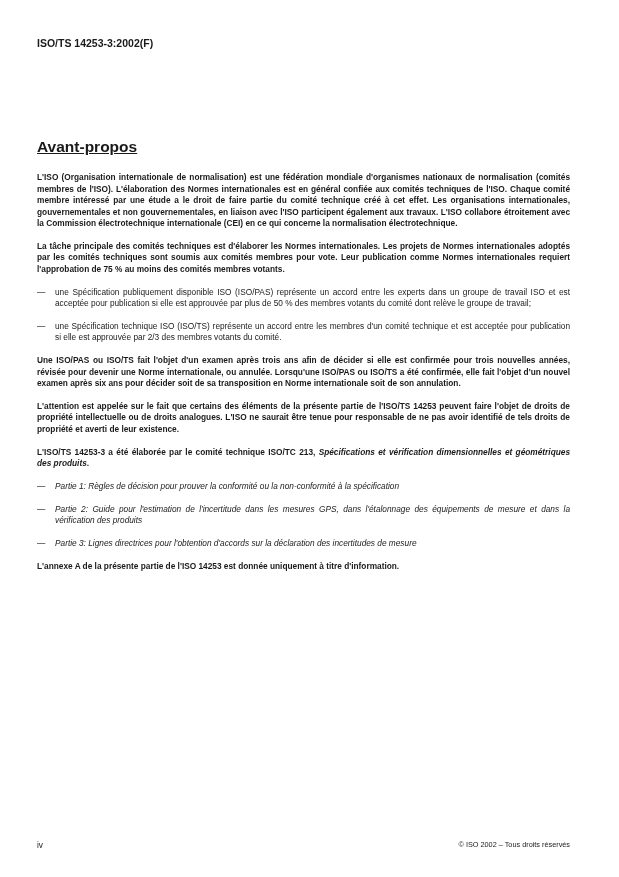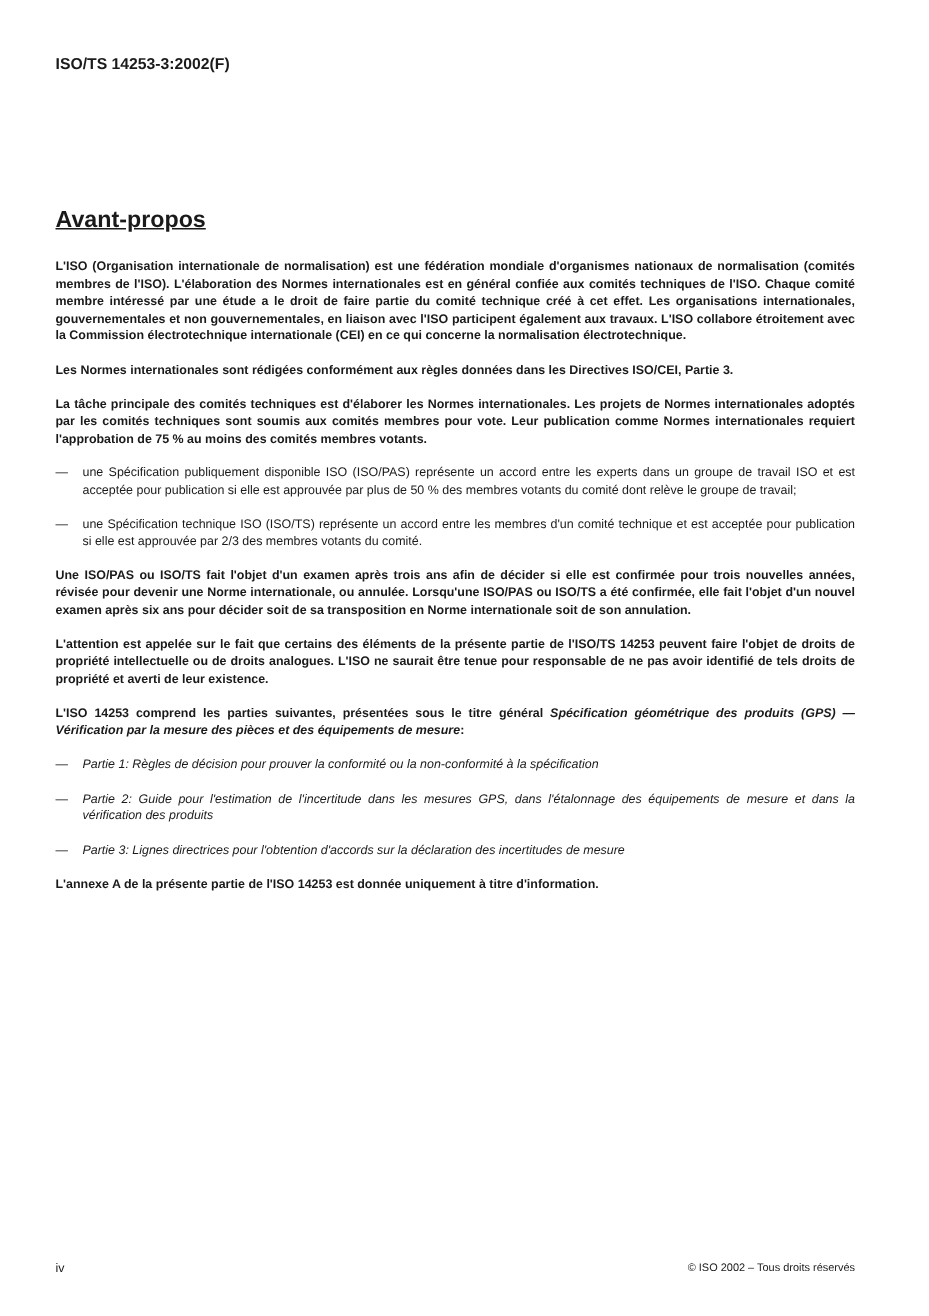--- a/index.html
+++ b/index.html
@@ -17,35 +17,34 @@
   .footer-r { position: absolute; right: 49px; top: 840px; font-size: 7.3px; margin-left: 46px; }
 </style>
 </head>
 <body>
 
 <div class="hdr">ISO/TS 14253-3:2002(F)</div>
 <div class="title">Avant-propos</div>
 
 <div class="body">
   <p>L'ISO (Organisation internationale de normalisation) est une fédération mondiale d'organismes nationaux de normalisation (comités membres de l'ISO). L'élaboration des Normes internationales est en général confiée aux comités techniques de l'ISO. Chaque comité membre intéressé par une étude a le droit de faire partie du comité technique créé à cet effet. Les organisations internationales, gouvernementales et non gouvernementales, en liaison avec l'ISO participent également aux travaux. L'ISO collabore étroitement avec la Commission électrotechnique internationale (CEI) en ce qui concerne la normalisation électrotechnique.</p>
-  <p>Les Normes internationales sont rédigées conformément aux règles données dans les Directives ISO/CEI, Partie 3.</p>
   <p>La tâche principale des comités techniques est d'élaborer les Normes internationales. Les projets de Normes internationales adoptés par les comités techniques sont soumis aux comités membres pour vote. Leur publication comme Normes internationales requiert l'approbation de 75 % au moins des comités membres votants.</p>
 
   <div class="dash">
     <span class="d">—</span>
     <span class="t">une Spécification publiquement disponible ISO (ISO/PAS) représente un accord entre les experts dans un groupe de travail ISO et est acceptée pour publication si elle est approuvée par plus de 50 % des membres votants du comité dont relève le groupe de travail;</span>
   </div>
   <div class="dash">
     <span class="d">—</span>
     <span class="t">une Spécification technique ISO (ISO/TS) représente un accord entre les membres d'un comité technique et est acceptée pour publication si elle est approuvée par 2/3 des membres votants du comité.</span>
   </div>
 
   <p>Une ISO/PAS ou ISO/TS fait l'objet d'un examen après trois ans afin de décider si elle est confirmée pour trois nouvelles années, révisée pour devenir une Norme internationale, ou annulée. Lorsqu'une ISO/PAS ou ISO/TS a été confirmée, elle fait l'objet d'un nouvel examen après six ans pour décider soit de sa transposition en Norme internationale soit de son annulation.</p>
   <p>L'attention est appelée sur le fait que certains des éléments de la présente partie de l'ISO/TS 14253 peuvent faire l'objet de droits de propriété intellectuelle ou de droits analogues. L'ISO ne saurait être tenue pour responsable de ne pas avoir identifié de tels droits de propriété et averti de leur existence.</p>
-  <p><span>L'ISO 14253 comprend les parties suivantes, présentées sous le titre général </span><span class="it">Spécification géométrique des produits (GPS) — Vérification par la mesure des pièces et des équipements de mesure</span><span>:</span></p>
+  <p><span>L'ISO/TS 14253-3 a été élaborée par le comité technique ISO/TC 213, </span><span class="it">Spécifications et vérification dimensionnelles et géométriques des produits</span><span>.</span></p>
 
   <div class="dash">
     <span class="d">—</span>
     <span class="t it">Partie 1: Règles de décision pour prouver la conformité ou la non-conformité à la spécification</span>
   </div>
   <div class="dash">
     <span class="d">—</span>
     <span class="t it">Partie 2: Guide pour l'estimation de l'incertitude dans les mesures GPS, dans l'étalonnage des équipements de mesure et dans la vérification des produits</span>
   </div>
   <div class="dash">

